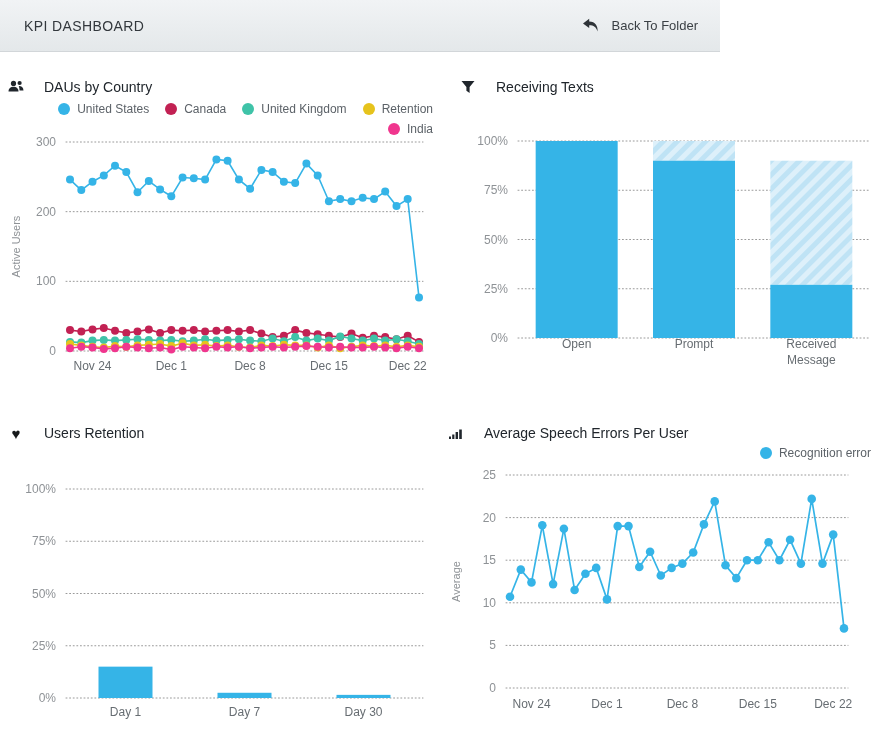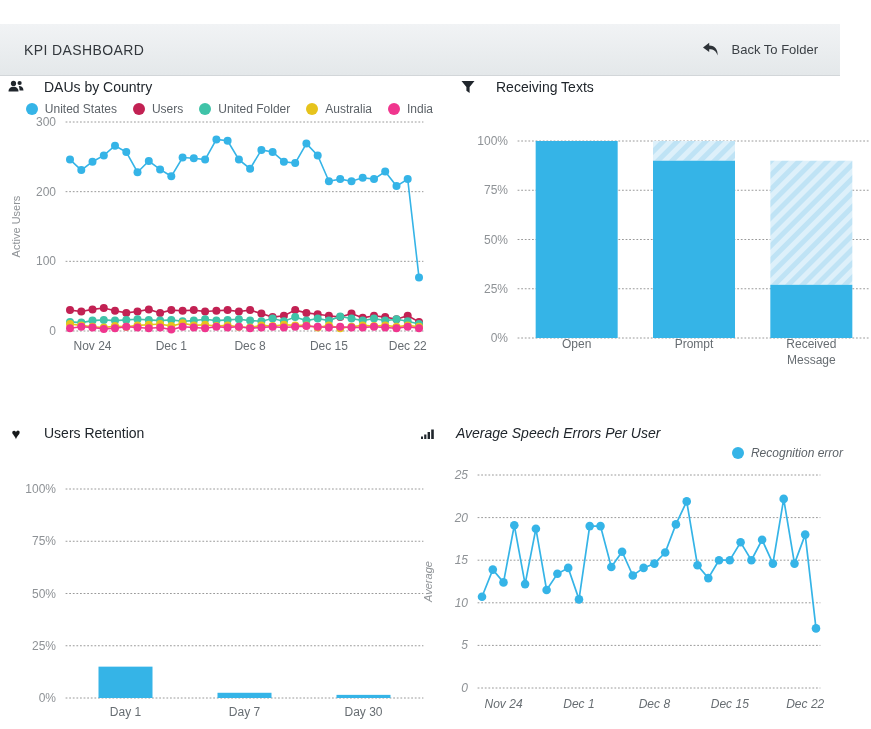--- a/index.html
+++ b/index.html
@@ -5,26 +5,25 @@
   * { margin:0; padding:0; box-sizing:border-box; }
   html,body { width:871px; height:729px; }
   body {
     font-family:"Liberation Sans", sans-serif;
     background:#ffffff;
     position:relative;
     overflow:hidden;
     color:#2b2b2b;
   }
   .header {
-    position:absolute; left:0; top:0; width:840px; height:52px;
+    position:absolute; left:0; top:0; width:720px; height:52px;
     background:linear-gradient(#f1f3f5,#e4e8ea);
     border-bottom:1px solid #d2d6d9;
     display:flex; align-items:center; justify-content:space-between;
     padding:0 14px 0 24px;
-    margin-top:24px;
   }
   .header-title { font-size:14px; color:#33383d; letter-spacing:.4px; }
   .back-btn {
     display:flex; align-items:flex-end; gap:13px; cursor:pointer;
     font-size:13px; color:#3a3f44; padding:6px 8px;
   }
   .panel { position:absolute; }
   .panel-title {
     display:flex; align-items:center; gap:20px; height:18px;
     font-size:14px; color:#20262c;
@@ -69,29 +68,29 @@
     </span>
     <span>DAUs by Country</span>
   </div>
   <div class="legend" id="legend-daus">
       <div class="legend-item">
         <span class="legend-dot" style="background: rgb(53, 180, 231);"></span>
         <span class="legend-label">United States</span>
       </div>
       <div class="legend-item">
         <span class="legend-dot" style="background: rgb(194, 33, 83);"></span>
-        <span class="legend-label">Users</span>
+        <span class="legend-label">Canada</span>
       </div>
       <div class="legend-item">
         <span class="legend-dot" style="background: rgb(63, 195, 168);"></span>
-        <span class="legend-label">United Folder</span>
+        <span class="legend-label">United Kingdom</span>
       </div>
       <div class="legend-item">
         <span class="legend-dot" style="background: rgb(230, 195, 28);"></span>
-        <span class="legend-label">Australia</span>
+        <span class="legend-label">Retention</span>
       </div>
       <div class="legend-item">
         <span class="legend-dot" style="background: rgb(240, 54, 142);"></span>
         <span class="legend-label">India</span>
       </div>
     </div>
   <div id="chart-daus"><svg width="425" height="244" viewBox="0 0 425 244">
         <line x1="58" y1="215" x2="415" y2="215" stroke="#9a9a9a" stroke-width="1" stroke-dasharray="1 2.6" stroke-linecap="round"></line>
         <text x="48" y="219" text-anchor="end" class="ytick">0</text>
         <line x1="58" y1="145.33333333333334" x2="415" y2="145.33333333333334" stroke="#9a9a9a" stroke-width="1" stroke-dasharray="1 2.6" stroke-linecap="round"></line>
@@ -329,21 +328,21 @@
         <text x="48" y="23" text-anchor="end" class="ytick">100%</text>
         <rect x="90.5" y="196.65" width="54" height="31.349999999999994" fill="#35b4e7"></rect>
         <text x="117.5" y="246" text-anchor="middle" class="xtick">Day 1</text>
         <rect x="209.5" y="222.775" width="54" height="5.224999999999994" fill="#35b4e7"></rect>
         <text x="236.5" y="246" text-anchor="middle" class="xtick">Day 7</text>
         <rect x="328.5" y="224.865" width="54" height="3.134999999999991" fill="#35b4e7"></rect>
         <text x="355.5" y="246" text-anchor="middle" class="xtick">Day 30</text>
       </svg></div>
 </div>
 
-<div class="panel" style="left:420px; top:424px; width:423px;font-style:italic;">
+<div class="panel" style="left:448px; top:424px; width:423px;">
   <div class="panel-title">
     <span class="t-icon">
       <svg width="15" height="12" viewBox="0 0 15 12">
         <rect x="0" y="9.5" width="2" height="2.5" fill="#20262c"></rect>
         <rect x="3.2" y="7.5" width="2.2" height="4.5" fill="#20262c"></rect>
         <rect x="6.6" y="5" width="2.4" height="7" fill="#20262c"></rect>
         <rect x="10.2" y="2.5" width="2.6" height="9.5" fill="#20262c"></rect>
       </svg>
     </span>
     <span>Average Speech Errors Per User</span>

